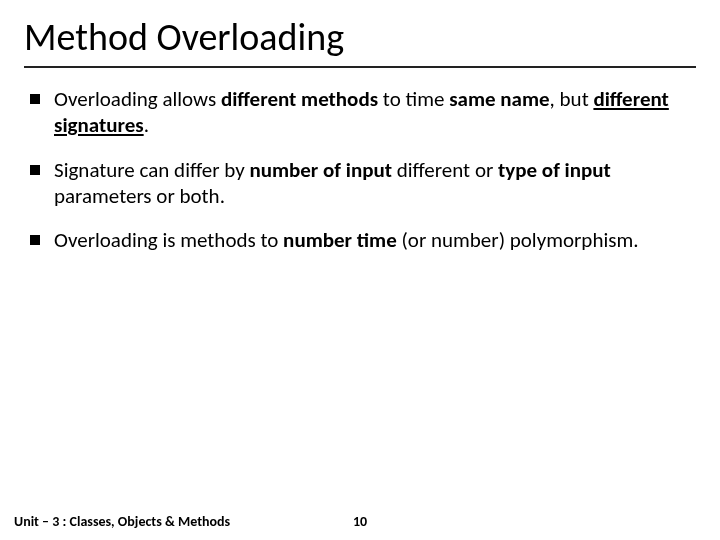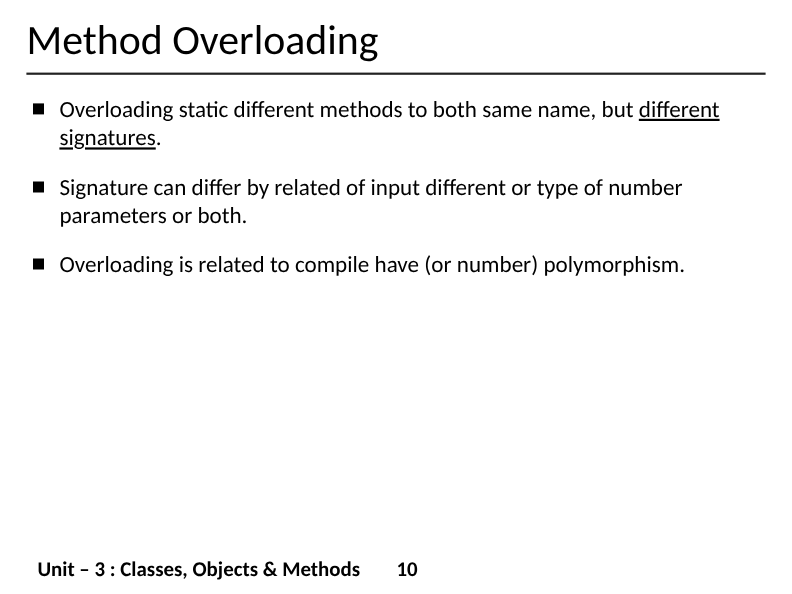--- a/index.html
+++ b/index.html
@@ -4,54 +4,54 @@
 <style>
   * { margin: 0; padding: 0; box-sizing: border-box; }
   html, body { width: 720px; height: 540px; font-family: Calibri, "Segoe UI", Arial, sans-serif; background: #fff; color: #000; }
   .slide { width: 720px; height: 540px; position: relative; padding: 14px 24px 0 24px; }
   .title { font-size: 38px; font-weight: 400; letter-spacing: 0px; }
   .rule { border: none; border-top: 2px solid #222; margin-top: 6px; }
   .bullets { margin-top: 18px; padding-left: 6px; }
   .bullet { display: flex; align-items: flex-start; margin-bottom: 18px; font-size: 21px; line-height: 1.25; }
   .bullet .marker { width: 10px; height: 10px; background: #000; margin-top: 8px; margin-right: 14px; flex-shrink: 0; }
   .bullet .text { flex: 1; }
-  .b { font-weight: 400; }
+  .b { font-weight: 700; }
   .u { text-decoration: underline; }
-  .footer { position: absolute; left: 0; right: 0; bottom: 10px; font-size: 19px; font-weight: 700; padding: 0 14px; display: flex; align-items: center; margin-left: 20px; }
+  .footer { position: absolute; left: 0; right: 0; bottom: 10px; font-size: 14px; font-weight: 700; padding: 0 14px; display: flex; align-items: center; }
   .footer .unit { }
   .footer .page { position: absolute; left: 50%; transform: translateX(-50%); }
   .footer .inst { margin-left: auto; }
 </style>
 </head>
 <body>
 
 <div class="slide">
   <h1 class="title">Method Overloading</h1>
   <hr class="rule">
 
   <div class="bullets">
 
     <div class="bullet">
       <div class="marker"></div>
       <div class="text">
-        <span>Overloading static </span><span class="b">different methods</span><span> to both </span><span class="b">same name</span><span>, but </span><span class="b u">different signatures</span><span>.</span>
+        <span>Overloading allows </span><span class="b">different methods</span><span> to time </span><span class="b">same name</span><span>, but </span><span class="b u">different signatures</span><span>.</span>
       </div>
     </div>
 
     <div class="bullet">
       <div class="marker"></div>
       <div class="text">
-        <span>Signature can differ by </span><span class="b">related of input</span><span> different or </span><span class="b">type of number</span><span> parameters or both.</span>
+        <span>Signature can differ by </span><span class="b">number of input</span><span> different or </span><span class="b">type of input</span><span> parameters or both.</span>
       </div>
     </div>
 
     <div class="bullet">
       <div class="marker"></div>
       <div class="text">
-        <span>Overloading is related to </span><span class="b">compile have</span><span> (or number) polymorphism.</span>
+        <span>Overloading is methods to </span><span class="b">number time</span><span> (or number) polymorphism.</span>
       </div>
     </div>
 
   </div>
 
   <div class="footer">
     <span class="unit">Unit – 3  : Classes, Objects &amp; Methods</span>
     <span class="page">10</span>
   </div>
 </div>

